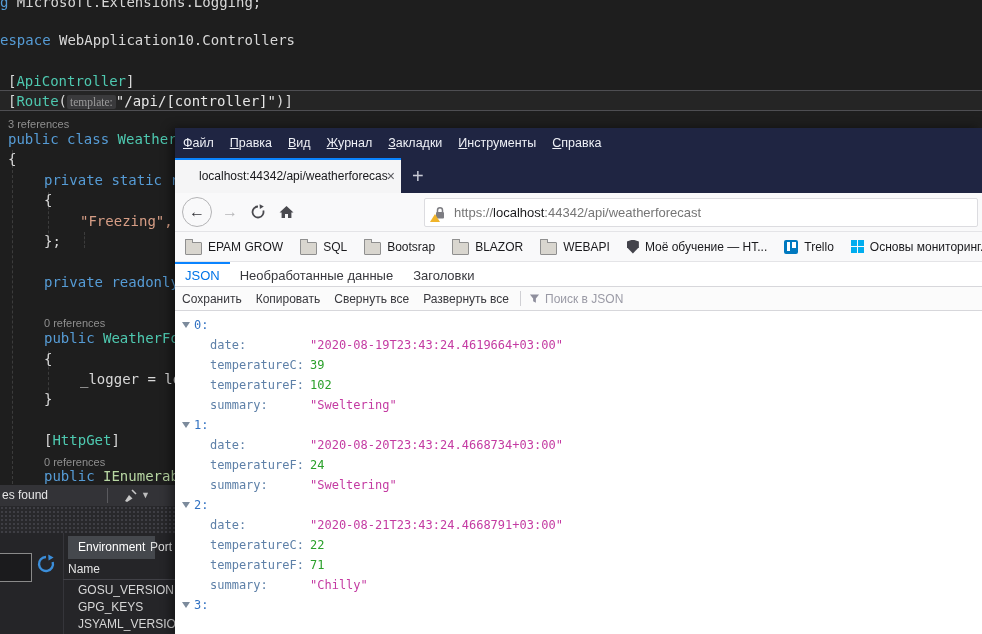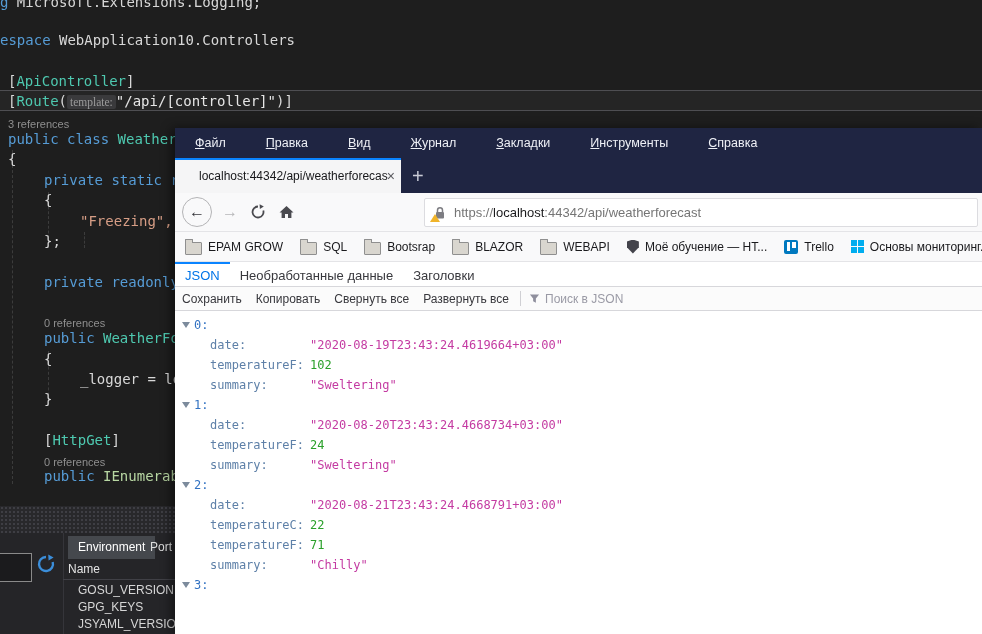--- a/index.html
+++ b/index.html
@@ -35,21 +35,21 @@
   .panel .refresh{position:absolute;left:36px;top:21px;}
   .panel .name-hd{position:absolute;left:68px;top:29px;color:#e3e3e3;font-size:12px;}
   .panel .hd-line{position:absolute;left:63px;top:46px;width:112px;border-top:1px solid #404046;}
   .panel .vline{position:absolute;left:63px;top:0;height:101px;border-left:1px solid #35353a;}
   .env-row{position:absolute;left:78px;color:#d6d6d6;font-size:12px;height:17px;line-height:17px;white-space:nowrap;}
 
   
   .browser{position:absolute;left:175px;top:128px;width:807px;height:506px;
            box-shadow:-4px 0 10px rgba(0,0,0,.45);}
   .menubar{height:30px;background:#1f2542;color:#eef0f6;font-size:12.5px;line-height:30px;}
-  .menu-item{display:inline-block;padding:0 20px;cursor:default;}
+  .menu-item{display:inline-block;padding:0 8px;cursor:default;}
   .menu-item b{font-weight:normal;text-decoration:underline;}
   .tabstrip{height:35px;background:#1f2542;position:relative;}
   .btab{position:absolute;left:0;top:0;width:226px;height:35px;background:#f5f5f6;
         border-top:2px solid #0a84ff;box-sizing:border-box;font-size:12px;color:#17171a;
         line-height:32px;padding-left:24px;white-space:nowrap;overflow:hidden;}
   .btab .close{position:absolute;right:6px;top:0;color:#5a5a5f;font-size:14px;line-height:32px;}
   .newtab{position:absolute;left:237px;top:2px;color:#c9cbd6;font-size:20px;line-height:32px;}
   .navbar{height:39px;background:#f9f9fa;border-bottom:1px solid #e4e4e7;position:relative;box-sizing:border-box;}
   .navbtn{position:absolute;top:0;height:38px;display:flex;align-items:center;justify-content:center;}
   .back-circle{left:6px;width:32px;}
@@ -128,20 +128,29 @@
         <div class="code-line" style="top: 312px; left: 44px;"><span class="tok-lens">0 references</span></div>
         <div class="code-line" style="top: 328px; left: 44px;"><span class="tok-kw">public </span><span class="tok-cls">WeatherForecast</span></div>
         <div class="code-line" style="top: 349px; left: 44px;"><span class="tok-txt">{</span></div>
         <div class="code-line" style="top: 369px; left: 80px;"><span class="tok-txt">_logger = lo</span></div>
         <div class="code-line" style="top: 389px; left: 44px;"><span class="tok-txt">}</span></div>
         <div class="code-line" style="top: 430px; left: 44px;"><span class="tok-txt">[</span><span class="tok-cls">HttpGet</span><span class="tok-txt">]</span></div>
         <div class="code-line" style="top: 451px; left: 44px;"><span class="tok-lens">0 references</span></div>
         <div class="code-line" style="top: 466px; left: 44px;"><span class="tok-kw">public </span><span class="tok-gen">IEnumerab</span></div>
       </div>
 
+    <div class="statusbar">
+      <span class="txt">es found</span>
+      <span class="sep"></span>
+      <svg width="16" height="16" viewBox="0 0 16 16">
+        <path d="M10 2 L14 6" stroke="#c8c8c8" stroke-width="1.6"></path>
+        <path d="M3 13 L7 7 L10.5 10.5 L5 14 Z" fill="#c8c8c8"></path>
+      </svg>
+      <span class="caret">▼</span>
+    </div>
 
     <div class="hatch"></div>
 
     <div class="panel">
       <div class="vline"></div>
       <div class="env-tab">Environment</div>
       <div class="port-tab">Port</div>
       <div class="inputbox"></div>
       <svg class="refresh" width="20" height="20" viewBox="0 0 20 20">
         <path d="M10 3 a7 7 0 1 0 6.7 5" fill="none" stroke="#3b8eda" stroke-width="2.4"></path>
@@ -246,20 +255,21 @@
           <svg width="11" height="11" viewBox="0 0 12 12">
             <path d="M1 1.5 H11 L7.5 6 V10.5 L4.5 9 V6 Z" fill="#8f8f9d"></path>
           </svg>
           <span>Поиск в JSON</span>
         </span>
       </div>
 
     <div class="jsonpane" id="jsonpane">
         <div class="json-row"><span class="twisty"></span><span class="jindex">0:</span></div>
         <div class="json-row"><span class="jkey">date:</span><span class="jstr">"2020-08-19T23:43:24.4619664+03:00"</span></div>
+        <div class="json-row"><span class="jkey">temperatureC:</span><span class="jnum">39</span></div>
         <div class="json-row"><span class="jkey">temperatureF:</span><span class="jnum">102</span></div>
         <div class="json-row"><span class="jkey">summary:</span><span class="jstr">"Sweltering"</span></div>
         <div class="json-row"><span class="twisty"></span><span class="jindex">1:</span></div>
         <div class="json-row"><span class="jkey">date:</span><span class="jstr">"2020-08-20T23:43:24.4668734+03:00"</span></div>
         <div class="json-row"><span class="jkey">temperatureF:</span><span class="jnum">24</span></div>
         <div class="json-row"><span class="jkey">summary:</span><span class="jstr">"Sweltering"</span></div>
         <div class="json-row"><span class="twisty"></span><span class="jindex">2:</span></div>
         <div class="json-row"><span class="jkey">date:</span><span class="jstr">"2020-08-21T23:43:24.4668791+03:00"</span></div>
         <div class="json-row"><span class="jkey">temperatureC:</span><span class="jnum">22</span></div>
         <div class="json-row"><span class="jkey">temperatureF:</span><span class="jnum">71</span></div>

